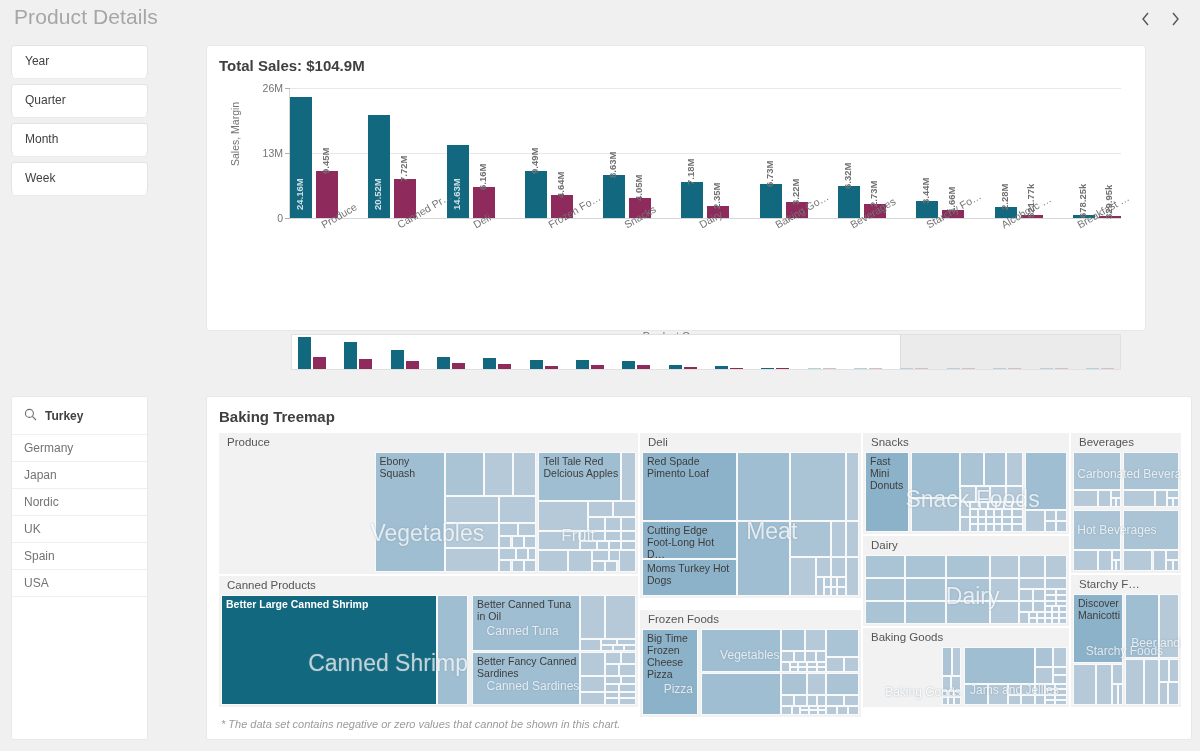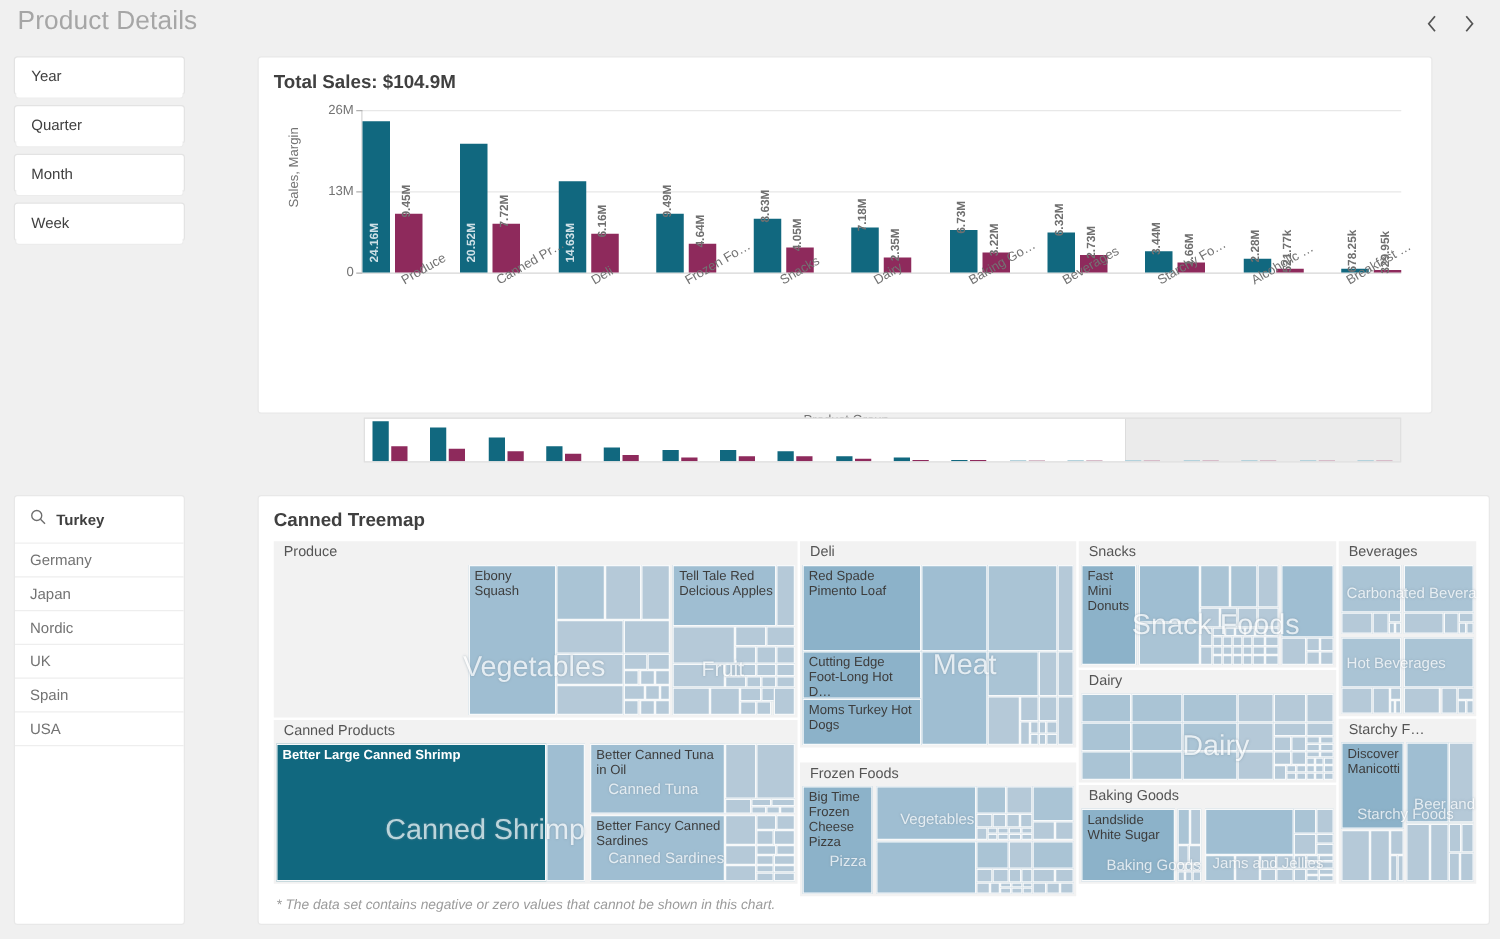--- a/index.html
+++ b/index.html
@@ -449,21 +449,21 @@
           <div class="mgroup dim">
             <div class="mbar s" style="height: 1.5px;"></div>
             <div class="mbar m" style="height: 1.5px;"></div>
           </div>
         </div>
     </div>
   </div>
 </div>
 
 <div class="card" id="treemap-card">
-  <div id="tm-title">Canned Treemap</div>
+  <div id="tm-title">Baking Treemap</div>
   <div id="tm-area">
       <div class="tm-group" style="left: 0px; top: 0px; width: 419px; height: 141px;">
         <div class="gh">Produce</div>
         <div class="tm-body">
           <div class="tile t2" style="left: 37%; top: 0%; width: 17%; height: 100%;">
             <div class="tl">Ebony Squash</div>
           </div>
           <div class="tile t3" style="left: 54%; top: 0%; width: 9.4%; height: 37%;"></div>
           <div class="tile t4" style="left: 63.4%; top: 0%; width: 7%; height: 37%;"></div>
           <div class="tile t4" style="left: 70.4%; top: 0%; width: 5.6%; height: 37%;"></div>
@@ -728,23 +728,20 @@
           <div class="tile t4" style="left: 96.2%; top: 83%; width: 3.8%; height: 8.5%;"></div>
           <div class="tile t4" style="left: 89%; top: 91.5%; width: 3.6%; height: 8.5%;"></div>
           <div class="tile t4" style="left: 92.6%; top: 91.5%; width: 3.6%; height: 8.5%;"></div>
           <div class="tile t4" style="left: 96.2%; top: 91.5%; width: 3.8%; height: 8.5%;"></div>
           <div class="grp-label big" style="left: 40%; top: 40%;">Dairy</div>
         </div>
       </div>
       <div class="tm-group" style="left: 644px; top: 195px; width: 206px; height: 79px;">
         <div class="gh">Baking Goods</div>
         <div class="tm-body">
-          <div class="tile t1" style="left: 0%; top: 0%; width: 37%; height: 100%;">
-            <div class="tl">Landslide White Sugar</div>
-          </div>
           <div class="tile t3" style="left: 38%; top: 0%; width: 5%; height: 50%;"></div>
           <div class="tile t4" style="left: 43%; top: 0%; width: 4.5%; height: 50%;"></div>
           <div class="tile t4" style="left: 38%; top: 50%; width: 4.5%; height: 25%;"></div>
           <div class="tile t4" style="left: 42.5%; top: 50%; width: 5%; height: 25%;"></div>
           <div class="tile t4" style="left: 38%; top: 75%; width: 3%; height: 12%;"></div>
           <div class="tile t4" style="left: 41%; top: 75%; width: 3%; height: 12%;"></div>
           <div class="tile t4" style="left: 44%; top: 75%; width: 3.5%; height: 12%;"></div>
           <div class="tile t4" style="left: 38%; top: 87%; width: 3%; height: 13%;"></div>
           <div class="tile t4" style="left: 41%; top: 87%; width: 3%; height: 13%;"></div>
           <div class="tile t4" style="left: 44%; top: 87%; width: 3.5%; height: 13%;"></div>

